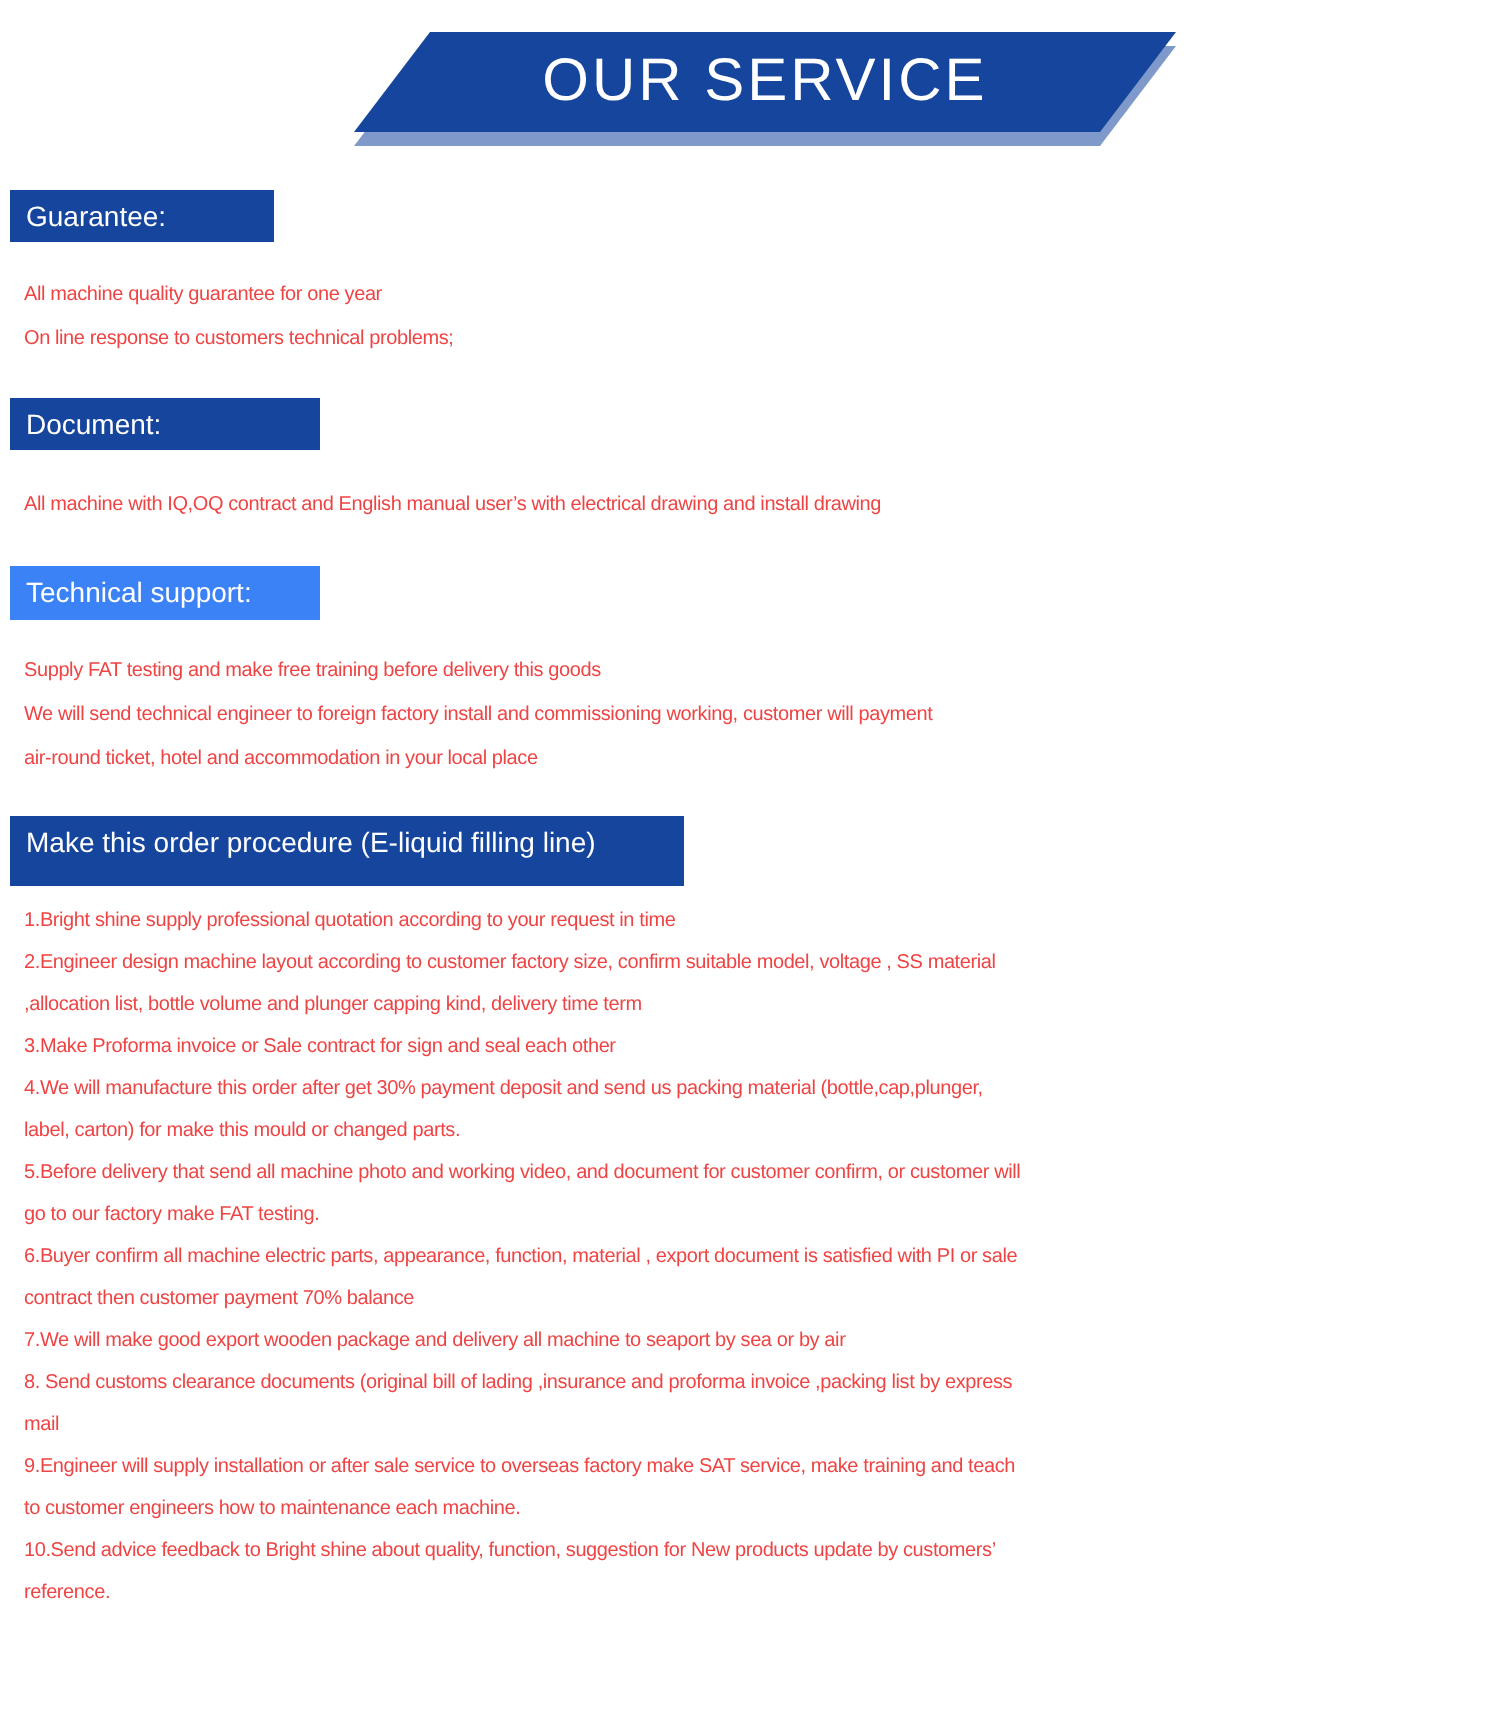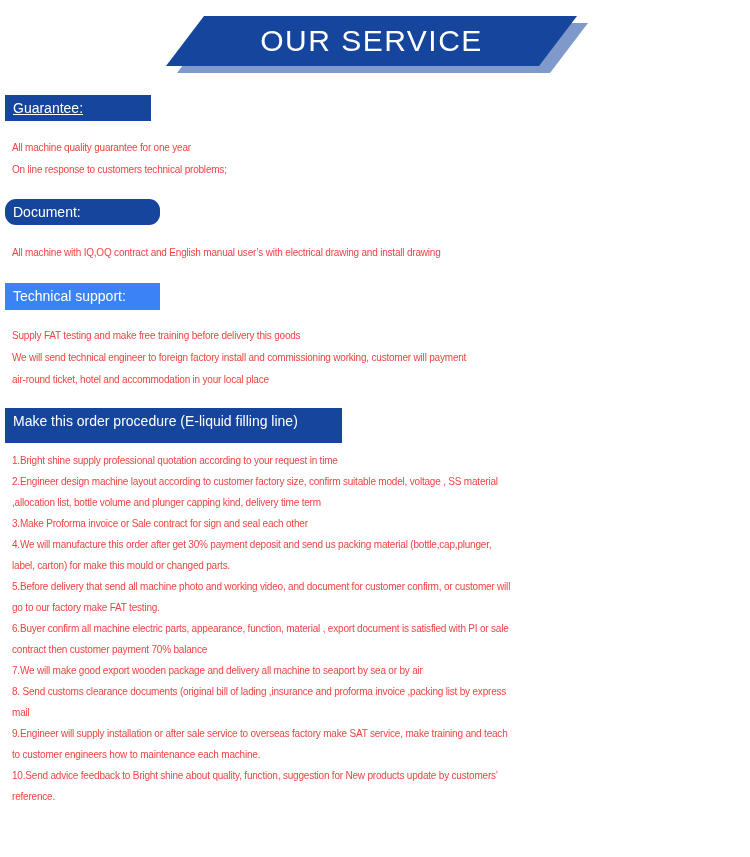--- a/index.html
+++ b/index.html
@@ -2,30 +2,30 @@
 <html><head>
 <meta charset="utf-8">
 <style>
   html,body{margin:0;padding:0;background:#ffffff;}
   #page{position:relative;width:750px;height:857px;background:#fff;overflow:hidden;
         font-family:"Liberation Sans", sans-serif;}
 
   
   .banner-shadow{position:absolute;left:177px;top:23px;width:411px;height:50px;
         clip-path:polygon(38px 0,411px 0,373px 100%,0 100%);}
-  .banner{position:absolute;left:166px;top:16px;width:411px;height:50px;
+  .banner{position:absolute;left:177px;top:16px;width:411px;height:50px;
         clip-path:polygon(38px 0,411px 0,373px 100%,0 100%);
         display:flex;align-items:center;justify-content:center;}
   .banner-title{color:#ffffff;font-size:30px;letter-spacing:1.5px;line-height:50px;}
 
   
   .bar{position:absolute;color:#ffffff;font-size:14px;line-height:26px;
        padding-left:8px;box-sizing:border-box;overflow:hidden;white-space:nowrap;}
-  .bar-guarantee{left:5px;top:95px;width:146px;height:26px;text-decoration:underline;}
-  .bar-document{left:5px;top:199px;width:155px;height:26px;border-radius:11px;}
+  .bar-guarantee{left:5px;top:95px;width:132px;height:26px;}
+  .bar-document{left:5px;top:199px;width:155px;height:26px;}
   .bar-tech{left:5px;top:283px;width:155px;height:27px;}
   .bar-order{left:5px;top:408px;width:337px;height:35px;line-height:27px;}
 
   
   .para{position:absolute;left:12px;width:740px;color:#ef4444;font-size:10px;
         line-height:22px;letter-spacing:-0.2px;white-space:pre-line;}
   .para-guarantee{top:137px;}
   .para-document{top:242px;}
   .para-tech{top:325px;}
   .para-order{top:450px;line-height:21px;}

